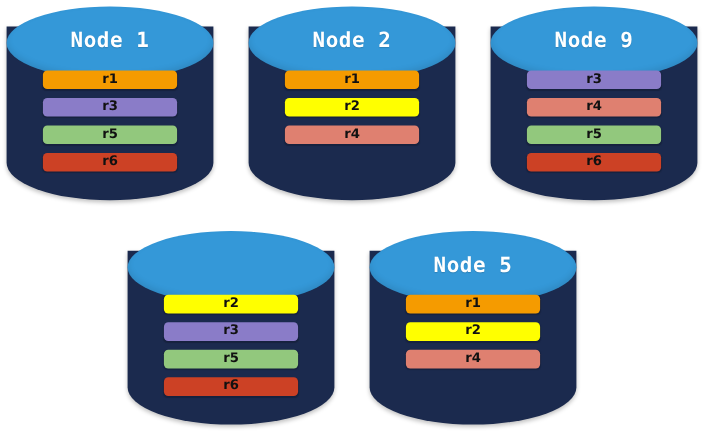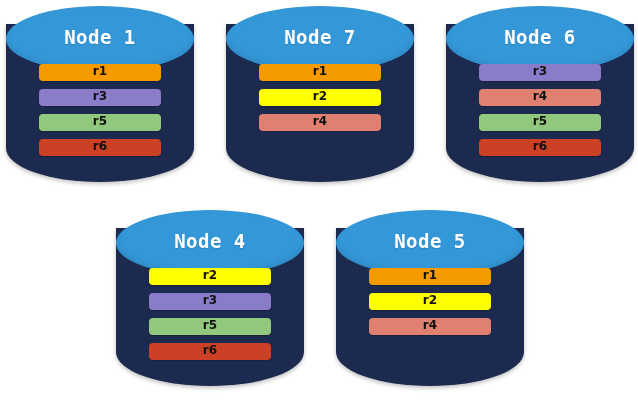--- a/index.html
+++ b/index.html
@@ -117,56 +117,55 @@
           <span>r5</span>
         </div>
         <div class="record-bar" style="background: rgb(204, 65, 37);">
           <span>r6</span>
         </div>
       </div>
     </div>
     <div class="node pos-n2">
       <div class="cyl-body" style="background: rgb(27, 42, 78);"></div>
       <div class="cyl-top" style="background: rgb(52, 152, 216);"></div>
-      <div class="node-title" style="color: rgb(255, 255, 255);">Node  7</div>
+      <div class="node-title" style="color: rgb(255, 255, 255);">Node  2</div>
       <div class="records">
         <div class="record-bar" style="background: rgb(245, 155, 0);">
           <span>r1</span>
         </div>
         <div class="record-bar" style="background: rgb(255, 255, 0);">
           <span>r2</span>
         </div>
         <div class="record-bar" style="background: rgb(223, 128, 112);">
           <span>r4</span>
         </div>
       </div>
     </div>
     <div class="node pos-n3">
       <div class="cyl-body" style="background: rgb(27, 42, 78);"></div>
       <div class="cyl-top" style="background: rgb(52, 152, 216);"></div>
-      <div class="node-title" style="color: rgb(255, 255, 255);">Node  6</div>
+      <div class="node-title" style="color: rgb(255, 255, 255);">Node  9</div>
       <div class="records">
         <div class="record-bar" style="background: rgb(138, 124, 200);">
           <span>r3</span>
         </div>
         <div class="record-bar" style="background: rgb(223, 128, 112);">
           <span>r4</span>
         </div>
         <div class="record-bar" style="background: rgb(146, 200, 125);">
           <span>r5</span>
         </div>
         <div class="record-bar" style="background: rgb(204, 65, 37);">
           <span>r6</span>
         </div>
       </div>
     </div>
     <div class="node pos-n4">
       <div class="cyl-body" style="background: rgb(27, 42, 78);"></div>
       <div class="cyl-top" style="background: rgb(52, 152, 216);"></div>
-      <div class="node-title" style="color: rgb(255, 255, 255);">Node  4</div>
       <div class="records">
         <div class="record-bar" style="background: rgb(255, 255, 0);">
           <span>r2</span>
         </div>
         <div class="record-bar" style="background: rgb(138, 124, 200);">
           <span>r3</span>
         </div>
         <div class="record-bar" style="background: rgb(146, 200, 125);">
           <span>r5</span>
         </div>

